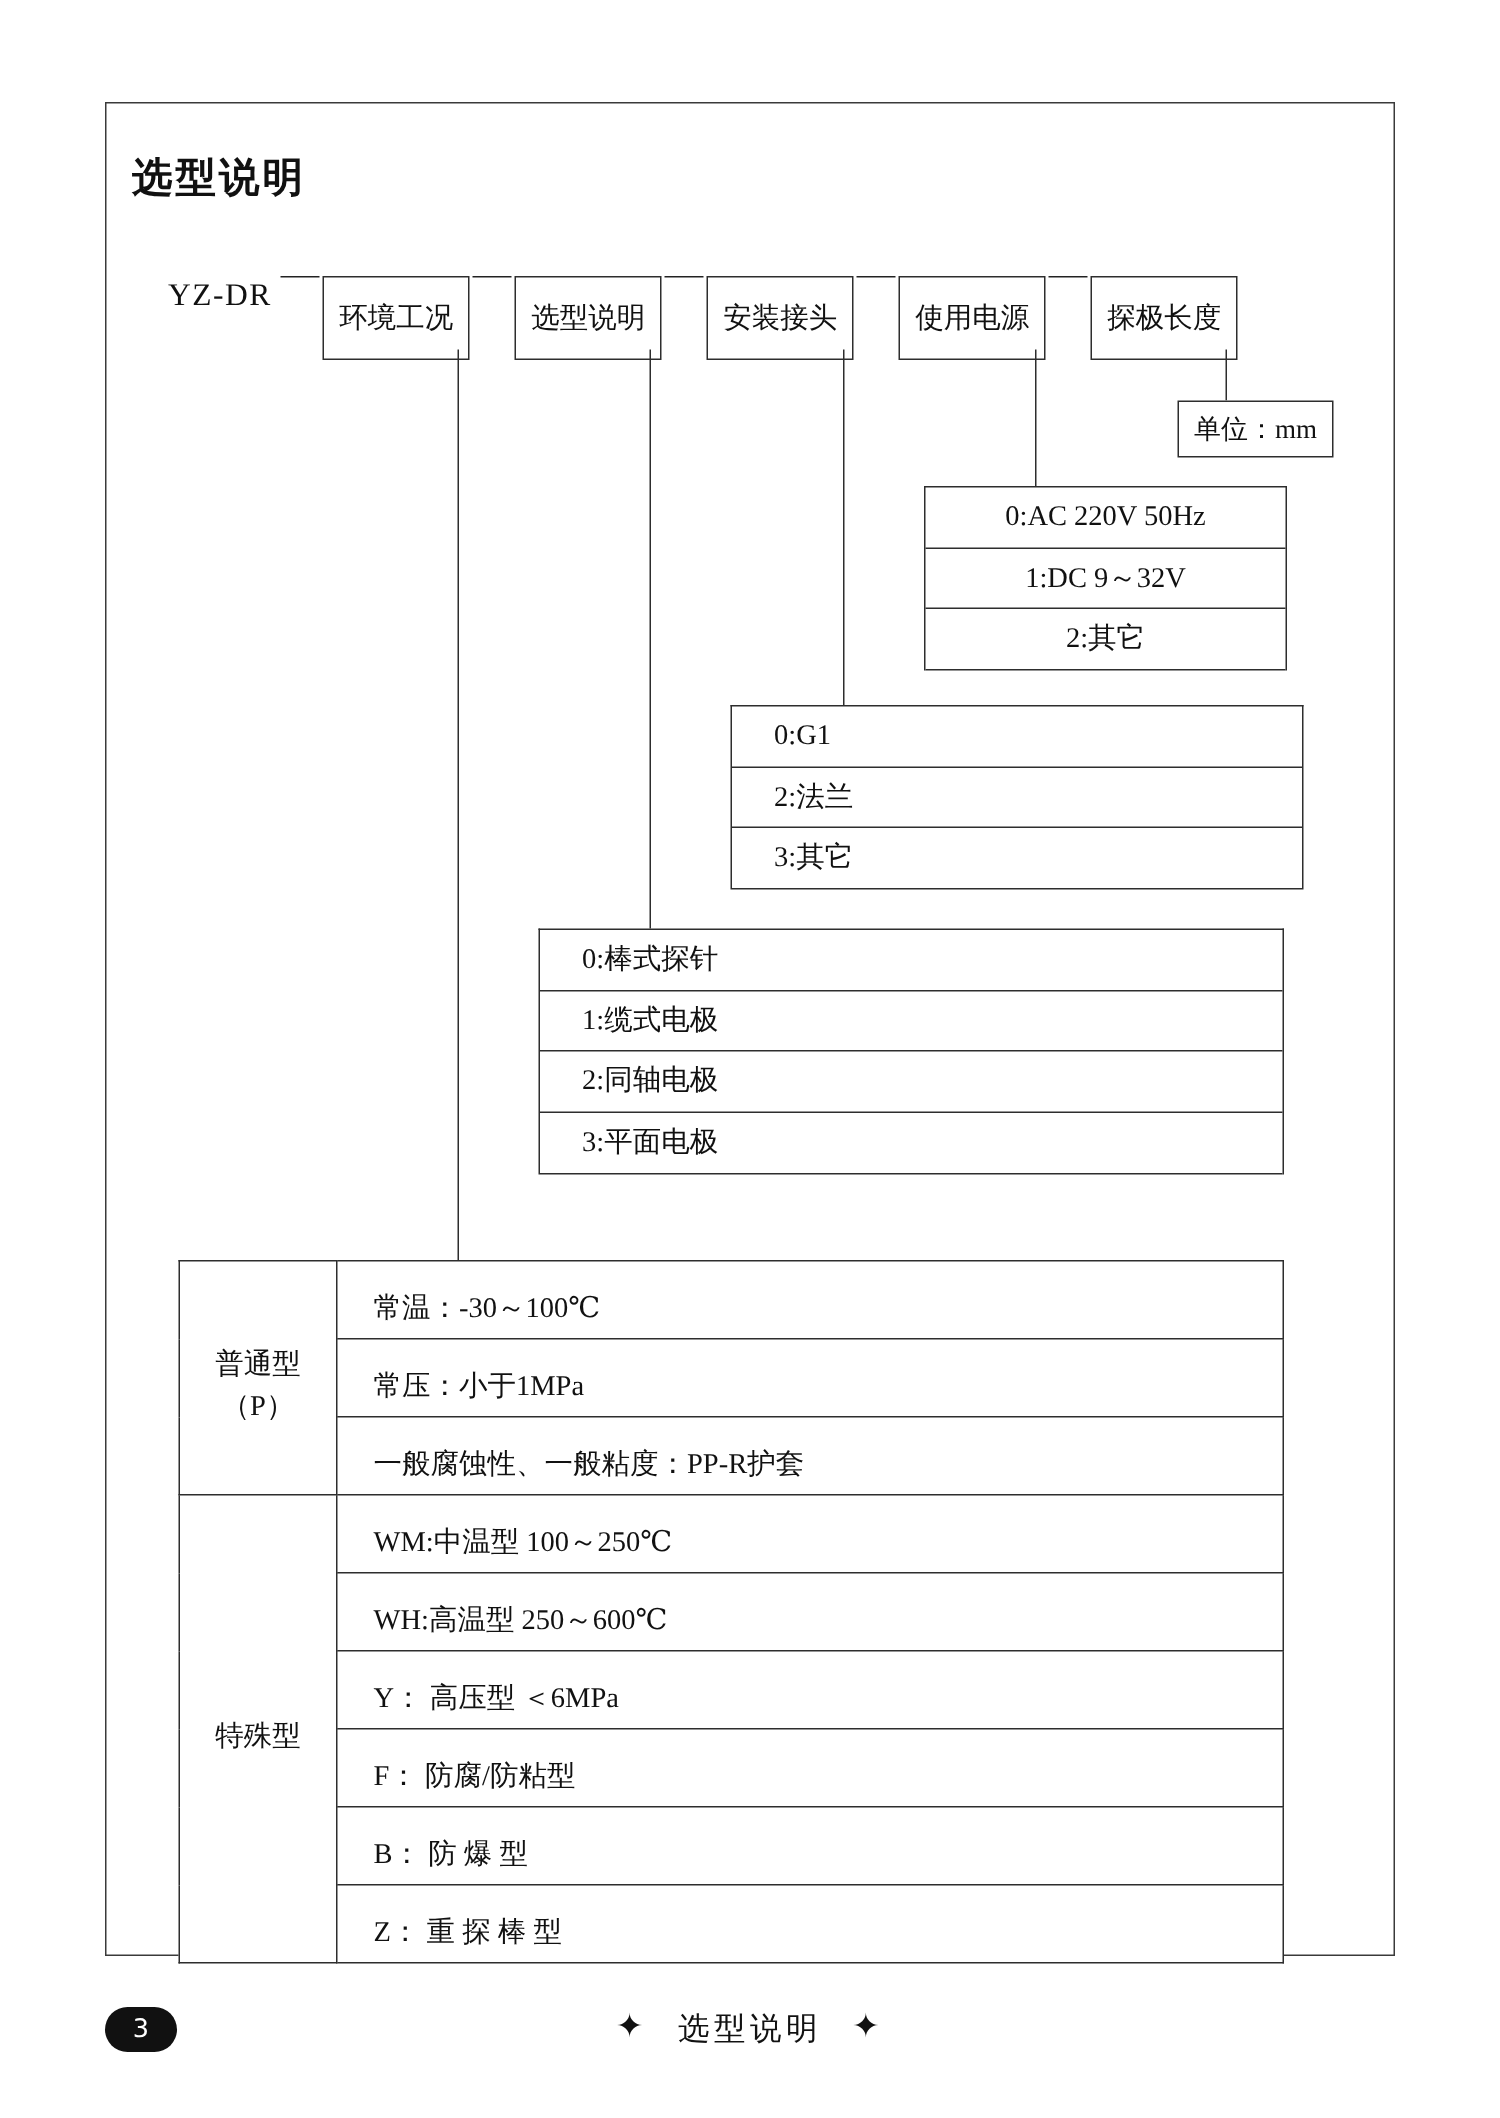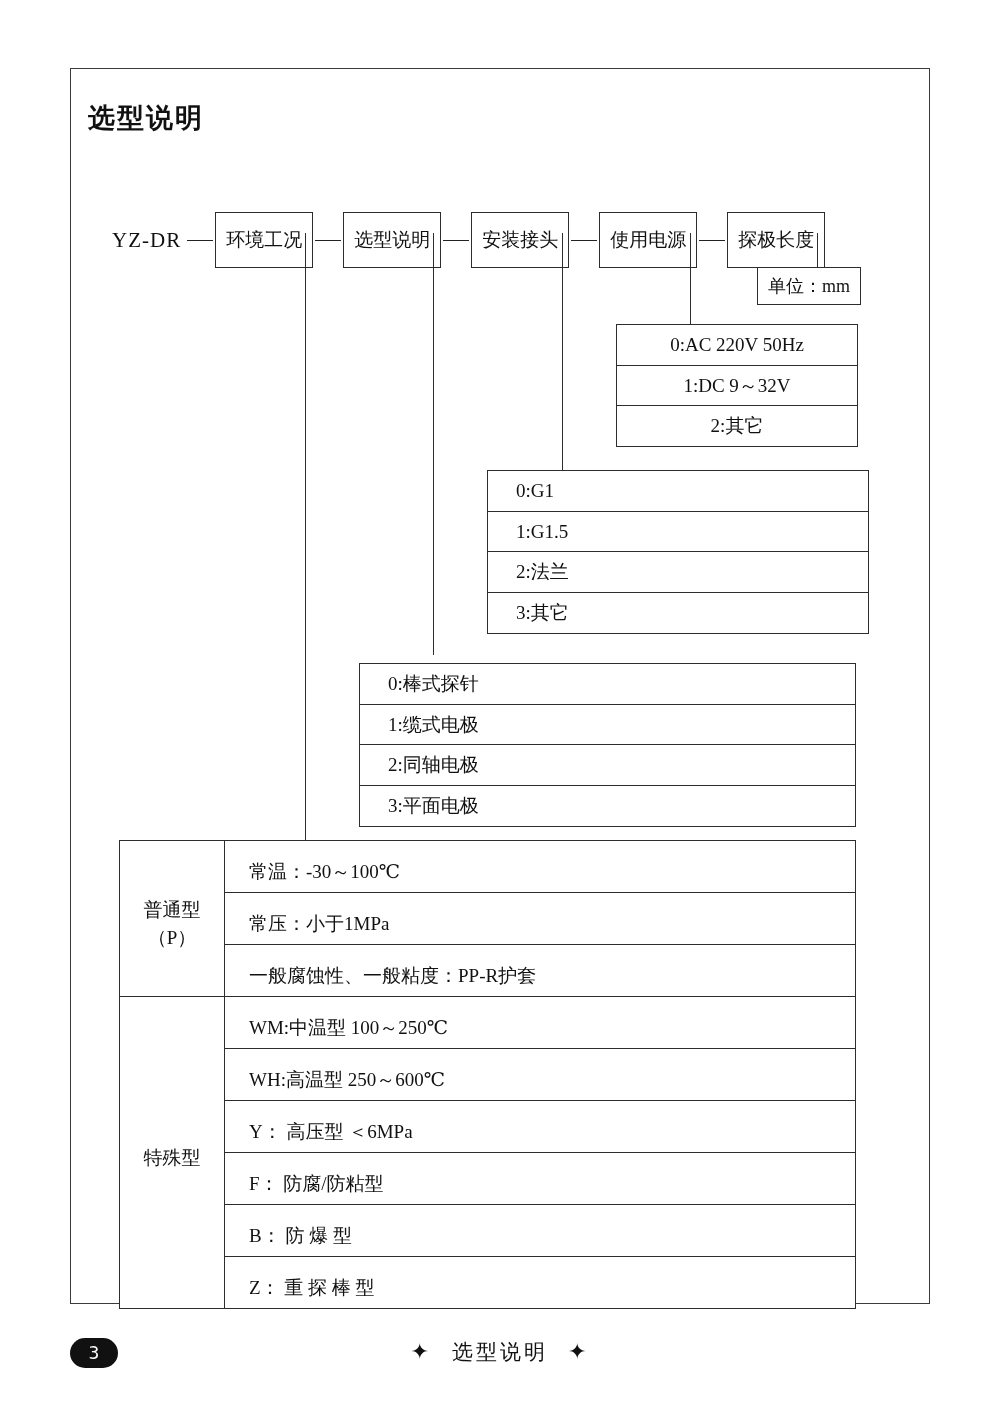--- a/index.html
+++ b/index.html
@@ -31,23 +31,23 @@
     font-size: 27px;
     font-weight: bold;
     letter-spacing: 2px;
     font-family: "DejaVu Sans", "Liberation Sans", sans-serif;
   }
 
   
   .code-row {
     position: absolute;
     left: 112px;
-    top: 212px;
+    top: 184px;
     display: flex;
-    align-items: center;
+    align-items: flex-start;
     font-size: 19px;
   }
   .code-prefix {
     font-size: 21px;
     letter-spacing: 1px;
     padding-right: 4px;
   }
   .dash {
     width: 26px;
     height: 1px;
@@ -85,31 +85,32 @@
     white-space: nowrap;
     line-height: 1.35;
   }
   .unit-box {
     position: absolute;
     border: 1px solid #2d2d2d;
     font-size: 18px;
     padding: 6px 10px;
     background: #fff;
     white-space: nowrap;
+    margin-left: 28px;
   }
 
   
   #power-stack { left: 616px; top: 324px; width: 242px; }
   #power-stack .row { text-align: center; padding-left: 0; }
 
   
   #mount-stack { left: 487px; top: 470px; width: 382px; }
 
   
-  #electrode-stack { left: 359px; top: 663px; width: 497px; }
+  #electrode-stack { left: 359px; top: 619px; width: 497px; }
 
   
   .env-table {
     position: absolute;
     left: 119px;
     top: 840px;
     width: 737px;
     border: 1px solid #2d2d2d;
     border-collapse: collapse;
     background: #fff;
@@ -191,21 +192,20 @@
 <div class="vline" style="left:305px; top:233px; height:607px;"></div>
 
 <div class="stack" id="power-stack">
   <div class="row">0:AC 220V 50Hz</div>
   <div class="row">1:DC 9～32V</div>
   <div class="row">2:其它</div>
 </div>
 
 <div class="stack" id="mount-stack">
   <div class="row">0:G1</div>
-  <div class="row">1:G1.5</div>
   <div class="row">2:法兰</div>
   <div class="row">3:其它</div>
 </div>
 
 <div class="stack" id="electrode-stack">
   <div class="row">0:棒式探针</div>
   <div class="row">1:缆式电极</div>
   <div class="row">2:同轴电极</div>
   <div class="row">3:平面电极</div>
 </div>

